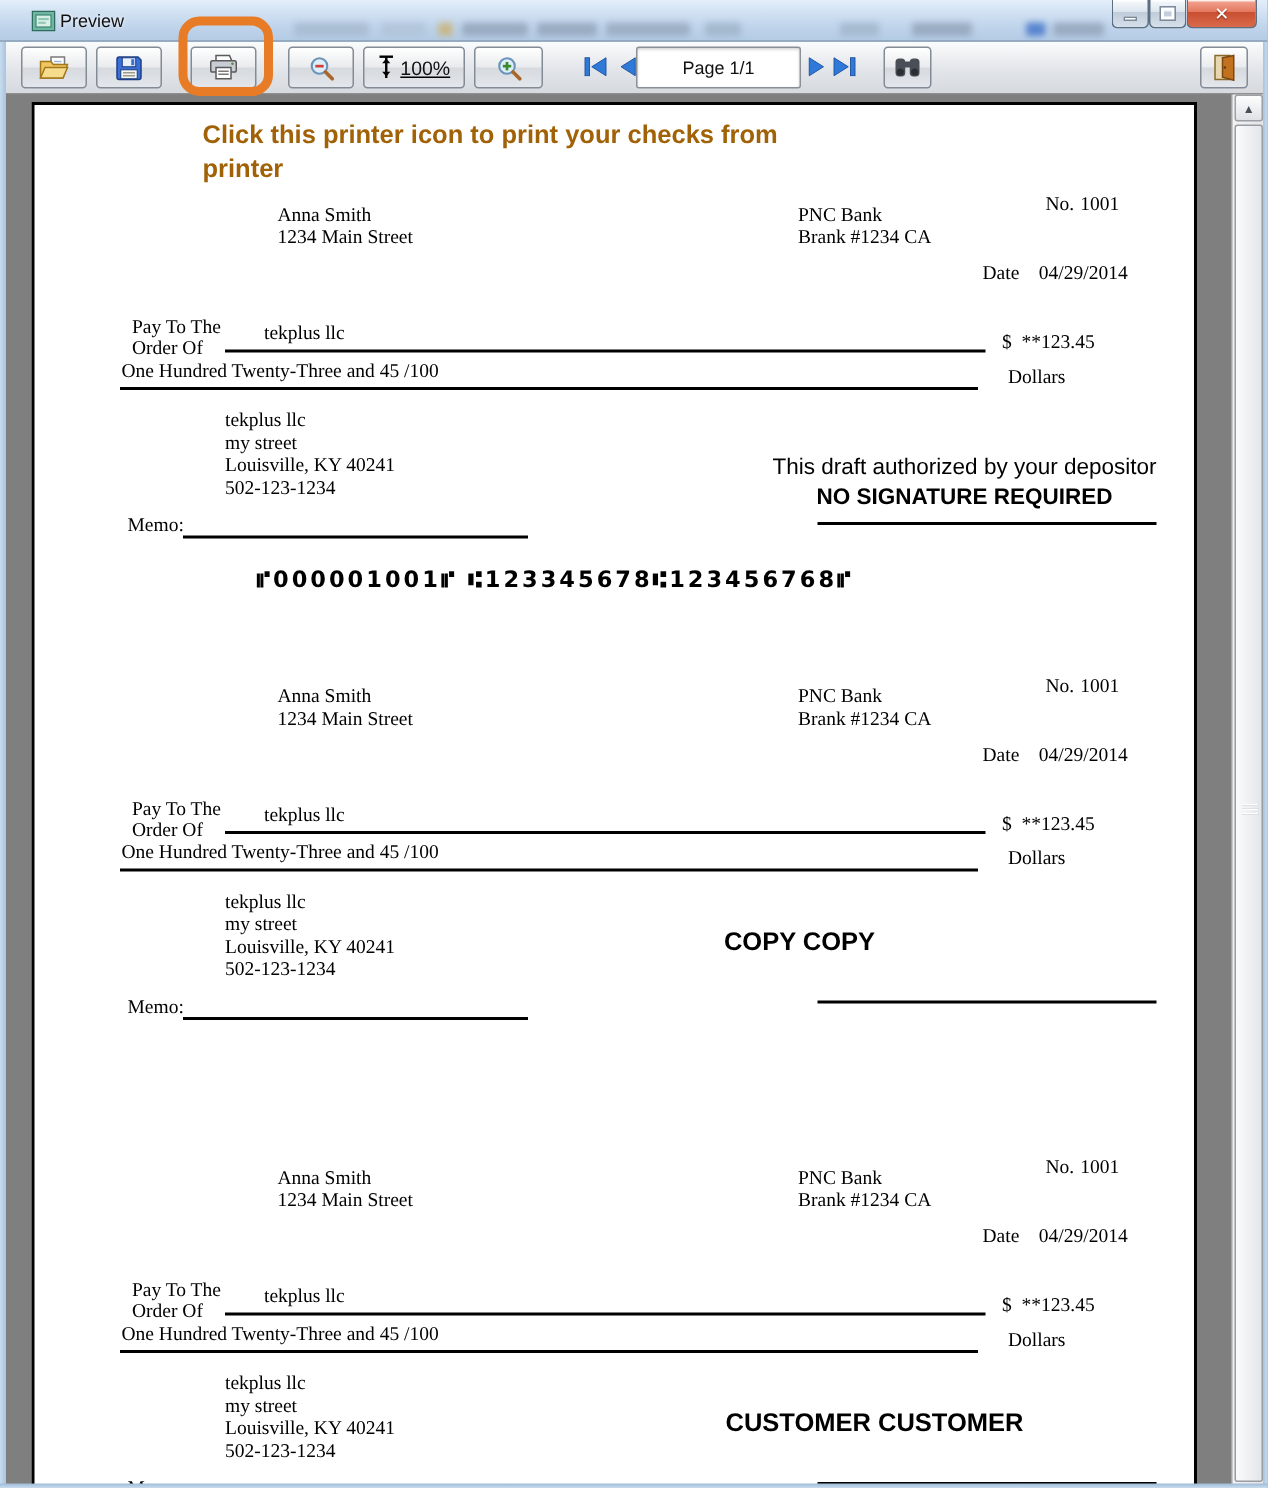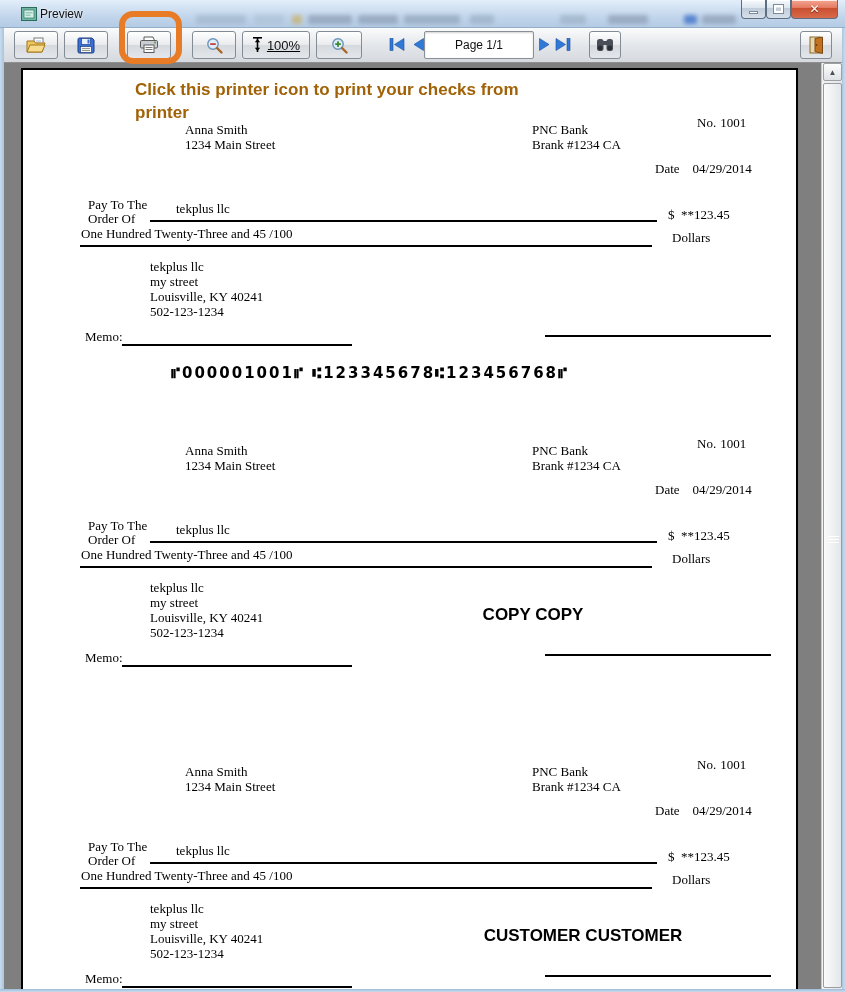--- a/index.html
+++ b/index.html
@@ -42,21 +42,21 @@
     border:6px solid #e87b25; border-radius:14px; z-index:30; pointer-events:none; }
 
   
   .docview { position:absolute; left:4px; top:63px; width:817px; bottom:0; background:#7f7f7f; overflow:hidden; }
   .page { position:absolute; left:17px; top:5px; width:777px; height:1040px; background:#fff; border:2px solid #000; }
 
   .serif { font-family:"Liberation Serif","DejaVu Serif",serif; font-size:13px; color:#000; }
   .annotation { position:absolute; left:112px; top:8px; width:400px;
     font-size:17px; font-weight:bold; line-height:23px; }
 
-  .check-section { position:absolute; left:0; width:773px; height:321px; }
+  .check-section { position:absolute; left:0; width:773px; height:321px;margin-top:13px; }
   .payline  { position:absolute; left:127px; top:70px; width:507px; height:30px; border-bottom:2px solid #000; }
   .payline .payee { position:absolute; left:26px; bottom:3px; }
   .wordsline{ position:absolute; left:57px;  top:104px; width:572px; height:21px; border-bottom:2px solid #000; }
   .wordsline span { position:absolute; left:1px; bottom:3px; }
   .memoline { position:absolute; left:99px;  top:210px; width:230px; height:14px; border-bottom:2px solid #000; }
   .sigline  { position:absolute; left:522px; top:199px; width:226px; height:14px; border-bottom:2px solid #000; }
   .addr div { line-height:15px; }
   .center-note  { position:absolute; text-align:center; font-size:15px; color:#000; }
   .center-note .bold-line { font-weight:bold; margin-top:3px; }
   .copy-label { position:absolute; text-align:center; font-size:17px; font-weight:bold; color:#000; }
@@ -255,20 +255,24 @@
       <div class="wordsline">
         <span class="serif">One Hundred  Twenty-Three  and 45 /100</span>
       </div>
       <div class="abs serif" style="left:649px;top:108px;">Dollars</div>
       <div class="abs serif addr" style="left:127px;top:137px;">
         <div>tekplus llc</div>
         <div>my street</div>
         <div>Louisville, KY 40241</div>
         <div>502-123-1234</div>
       </div>
+      <div class="center-note" style="left:450px;top:168px;width:340px;">
+        <div>This draft authorized by your depositor</div>
+        <div class="bold-line">NO SIGNATURE REQUIRED</div>
+      </div>
       <div class="sigline" style="top:201px;"></div>
       <div class="abs serif" style="left:62px;top:207px;">Memo:</div>
       <div class="memoline"></div>
       <div class="micr">⑈000001001⑈ ⑆123345678⑆123456768⑈</div>
     </div>
 
     <div class="check-section" style="top:373px;">
       <div class="abs serif" style="left:162px;top:0;">Anna Smith</div>
       <div class="abs serif" style="left:162px;top:15px;">1234 Main Street</div>
       <div class="abs serif" style="left:509px;top:0;">PNC Bank</div>

